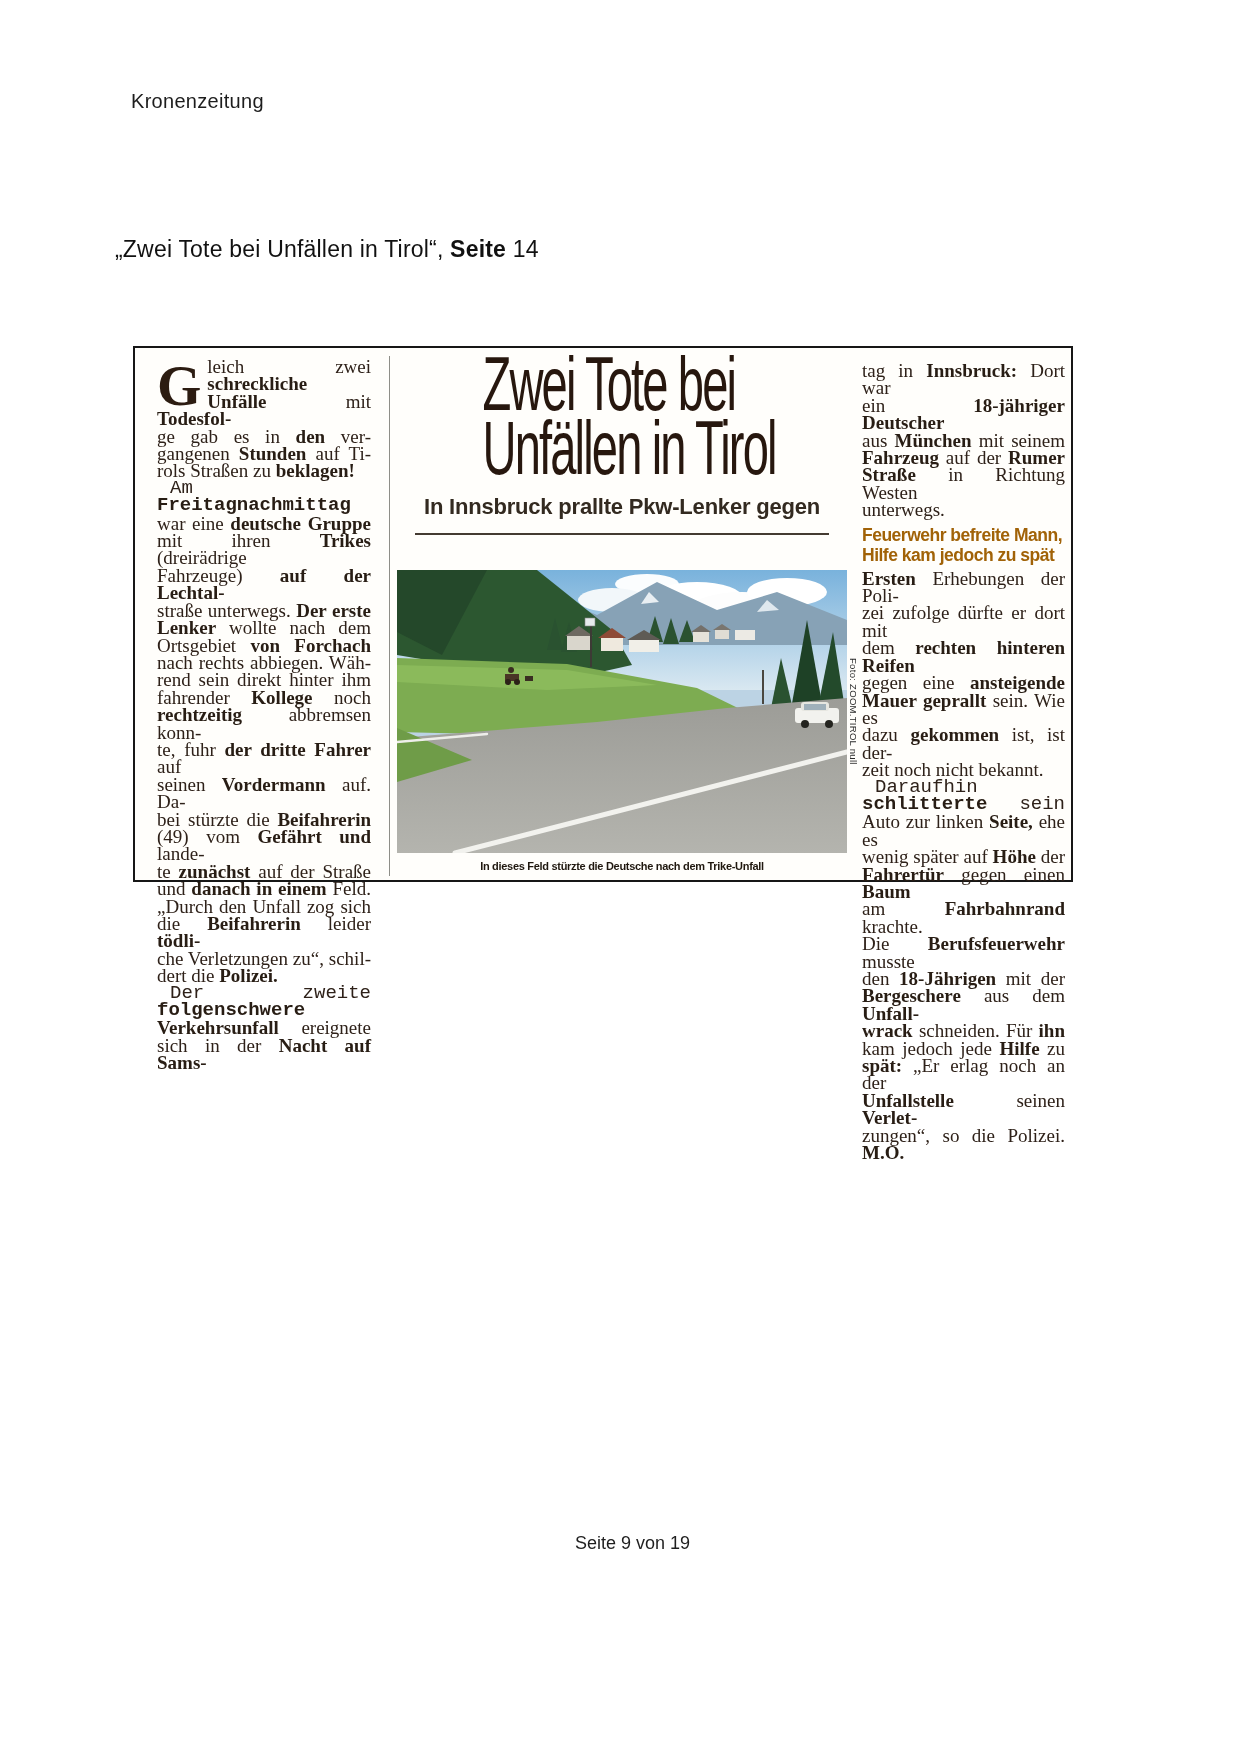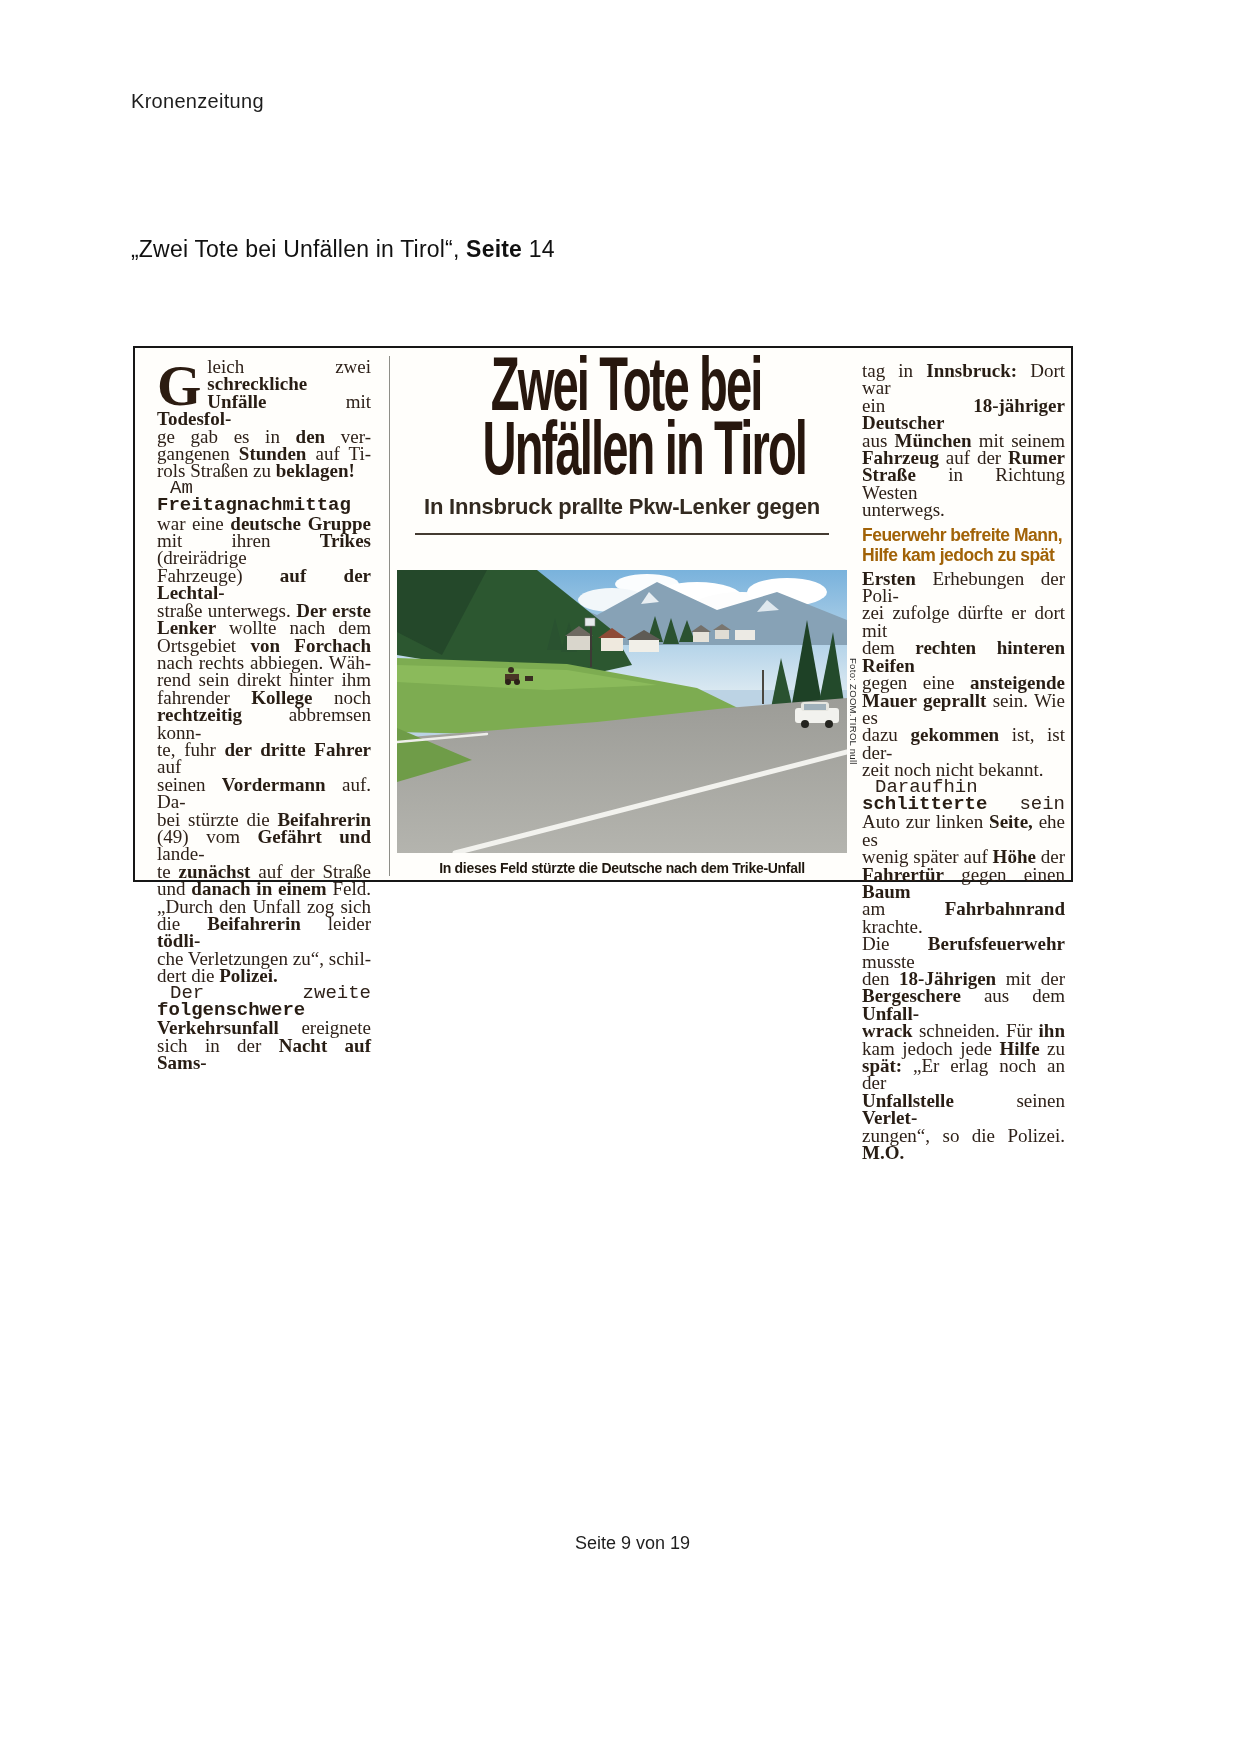--- a/index.html
+++ b/index.html
@@ -1,21 +1,21 @@
 <!DOCTYPE html>
 <html lang="de"><head>
 <meta charset="utf-8">
 <style>
   html,body{margin:0;padding:0;background:#ffffff;}
   .page{position:relative;width:1241px;height:1754px;background:#ffffff;overflow:hidden;
         font-family:"Liberation Sans",sans-serif;color:#1c1c1c;margin-top:28px;}
 
   .masthead{position:absolute;left:131px;top:62px;font-size:20px;letter-spacing:.3px;color:#1d1d1d;}
 
-  .ref-line{position:absolute;left:131px;top:208px;font-size:23px;color:#111;letter-spacing:.2px;}
+  .ref-line{position:absolute;left:115px;top:208px;font-size:23px;color:#111;letter-spacing:.2px;}
   .ref-line b{font-weight:bold;}
 
   
   .clip{position:absolute;left:133px;top:318px;width:940px;height:536px;box-sizing:border-box;
         border:2px solid #161616;background:#fffefb;
         font-family:"Liberation Serif",serif;color:#2e2119;}
 
   .col-left{position:absolute;left:22px;top:10px;width:214px;}
   .col-right{position:absolute;left:727px;top:14px;width:203px;}
 
@@ -25,37 +25,37 @@
   .jline.ind{text-indent:13px;font-family:Liberation Mono, monospace;}
   .jline b{font-weight:bold;color:#281d14;}
 
   .dropcap{float:left;font-family:"Liberation Serif",serif;font-weight:bold;
            font-size:57px;line-height:49px;color:#2c1c11;margin:3px 6px 0 0;}
 
   .divider-v{position:absolute;left:254px;top:8px;width:1px;height:520px;background:#8e8e88;}
 
   
   .col-mid{position:absolute;left:262px;top:0;width:450px;height:536px;}
-  .headline{position:absolute;top:4px;left:0;width:450px;text-align:right;
-            font-family:"Liberation Sans",sans-serif;font-weight:bold;color:#27170e;}
+  .headline{position:absolute;top:4px;left:0;width:450px;text-align:left;
+            font-family:"Liberation Sans",sans-serif;font-weight:normal;color:#27170e;}
   .hl-line{font-size:76px;line-height:64px;letter-spacing:-3px;white-space:nowrap;
            transform:scaleX(0.62);transform-origin:50% 50%;}
   .subheads{position:absolute;top:146px;left:0;width:450px;text-align:center;
             font-family:"Liberation Sans",sans-serif;}
   .subline{display:inline-block;font-size:22px;font-weight:bold;color:#332a20;
            letter-spacing:-.2px;border-bottom:2px solid #443b31;padding:0 9px 13px;margin-bottom:6px;}
 
   .photo{position:absolute;top:222px;left:0;width:450px;height:283px;overflow:hidden;background:#bcd3e4;}
   .photo svg{display:block;}
 
   .credit{position:absolute;left:451px;top:310px;height:196px;writing-mode:vertical-rl;
           font-family:"Liberation Sans",sans-serif;font-size:9.5px;color:#2a2a2a;letter-spacing:.3px;}
 
   .caption{position:absolute;top:512px;left:0;width:450px;text-align:center;
-           font-family:"Liberation Sans",sans-serif;font-weight:bold;font-size:14px;
+           font-family:"Liberation Sans",sans-serif;font-weight:bold;font-size:11px;
            letter-spacing:-.3px;color:#20180f;}
 
   .r-subhead{margin:6px 0 5px;font-family:"Liberation Sans",sans-serif;font-weight:bold;
              font-size:17.5px;line-height:20px;letter-spacing:-.5px;color:#a16207;}
 
   .footer{position:absolute;left:12px;top:1505px;width:100%;text-align:center;font-size:18px;color:#1f1f1f;}
 </style>
 </head>
 <body>
 

